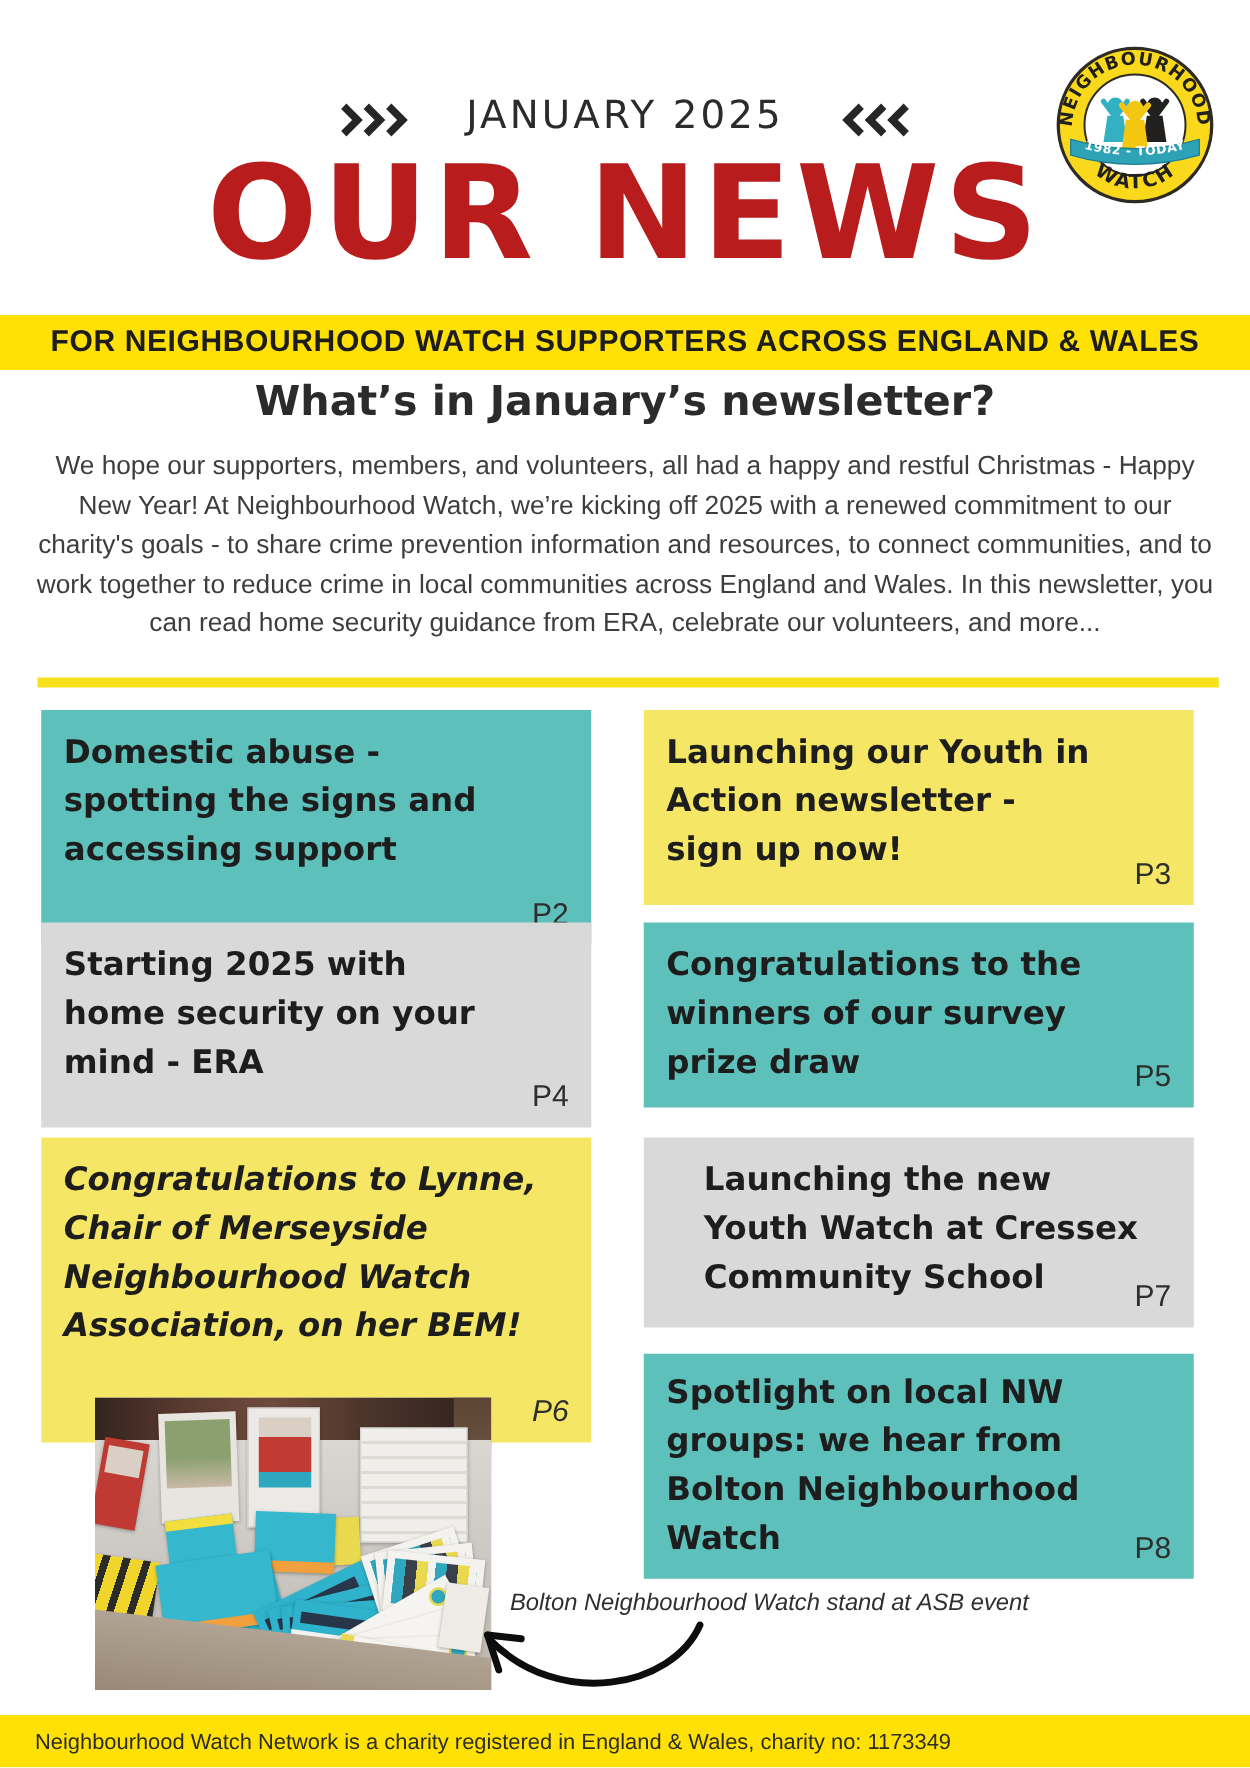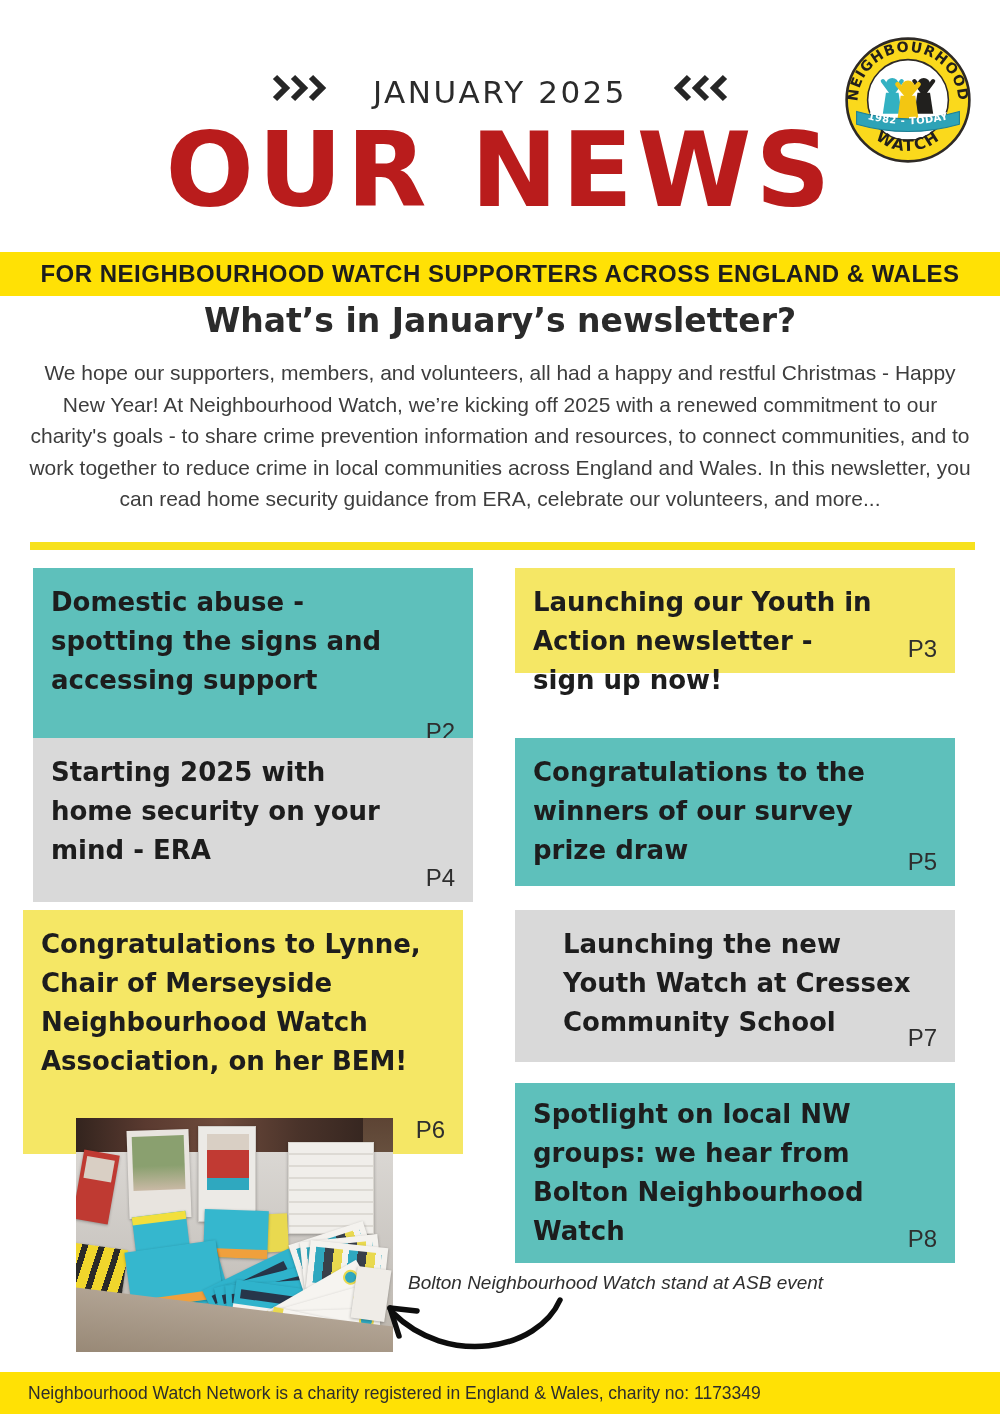--- a/index.html
+++ b/index.html
@@ -6,21 +6,21 @@
   html,body { background:#ffffff; }
   .page {
     position:relative; width:1000px; height:1414px; margin:0 auto;
     background:#ffffff; overflow:hidden;
     font-family:"Liberation Sans", sans-serif; color:#262626;
   }
 
   
   .masthead-row {
     position:absolute; top:74px; left:0; width:100%;
-    display:flex; justify-content:center; align-items:flex-start; gap:38px;
+    display:flex; justify-content:center; align-items:flex-end; gap:38px;
   }
   .issue-text {
     font-family:"DejaVu Sans", sans-serif; font-size:31px;
     letter-spacing:2.5px; color:#2b2b2b;
   }
   .chev { display:block; }
   .masthead-title {
     position:absolute; top:116px; left:0; width:100%;
     text-align:center; font-family:"DejaVu Sans", sans-serif;
     font-weight:bold; font-size:104px; line-height:1.05;
@@ -59,24 +59,24 @@
   .box.gray   { background:#d9d9d9; }
   .box-title {
     font-family:"DejaVu Sans", sans-serif; font-weight:bold;
     font-size:26px; line-height:39px; color:#1d1d1d; white-space:pre-line;
   }
   .box-page {
     position:absolute; right:18px; bottom:10px;
     font-size:24px; color:#2e2e2e;
   }
   .b1 { left:33px;  top:568px;  height:188px; }
-  .b2 { left:515px; top:568px;  height:105px; }
+  .b2 { left:515px; top:568px;  height:156px; }
   .b3 { left:33px;  top:738px;  height:164px; }
   .b4 { left:515px; top:738px;  height:148px; }
-  .b5 { left:23px;  top:910px;  height:244px; }
+  .b5 { left:33px;  top:910px;  height:244px;font-style:italic; }
   .b6 { left:515px; top:910px;  height:152px;padding-left:48px; }
   .b7 { left:515px; top:1083px; height:180px; padding-top:12px; }
 
   
   .photo {
     position:absolute; left:76px; top:1118px; width:317px; height:234px;
     background:#cfccc8; overflow:hidden;
   }
   .photo * { position:absolute; }
   .ph-wall { top:0; left:0; width:100%; height:42px;

